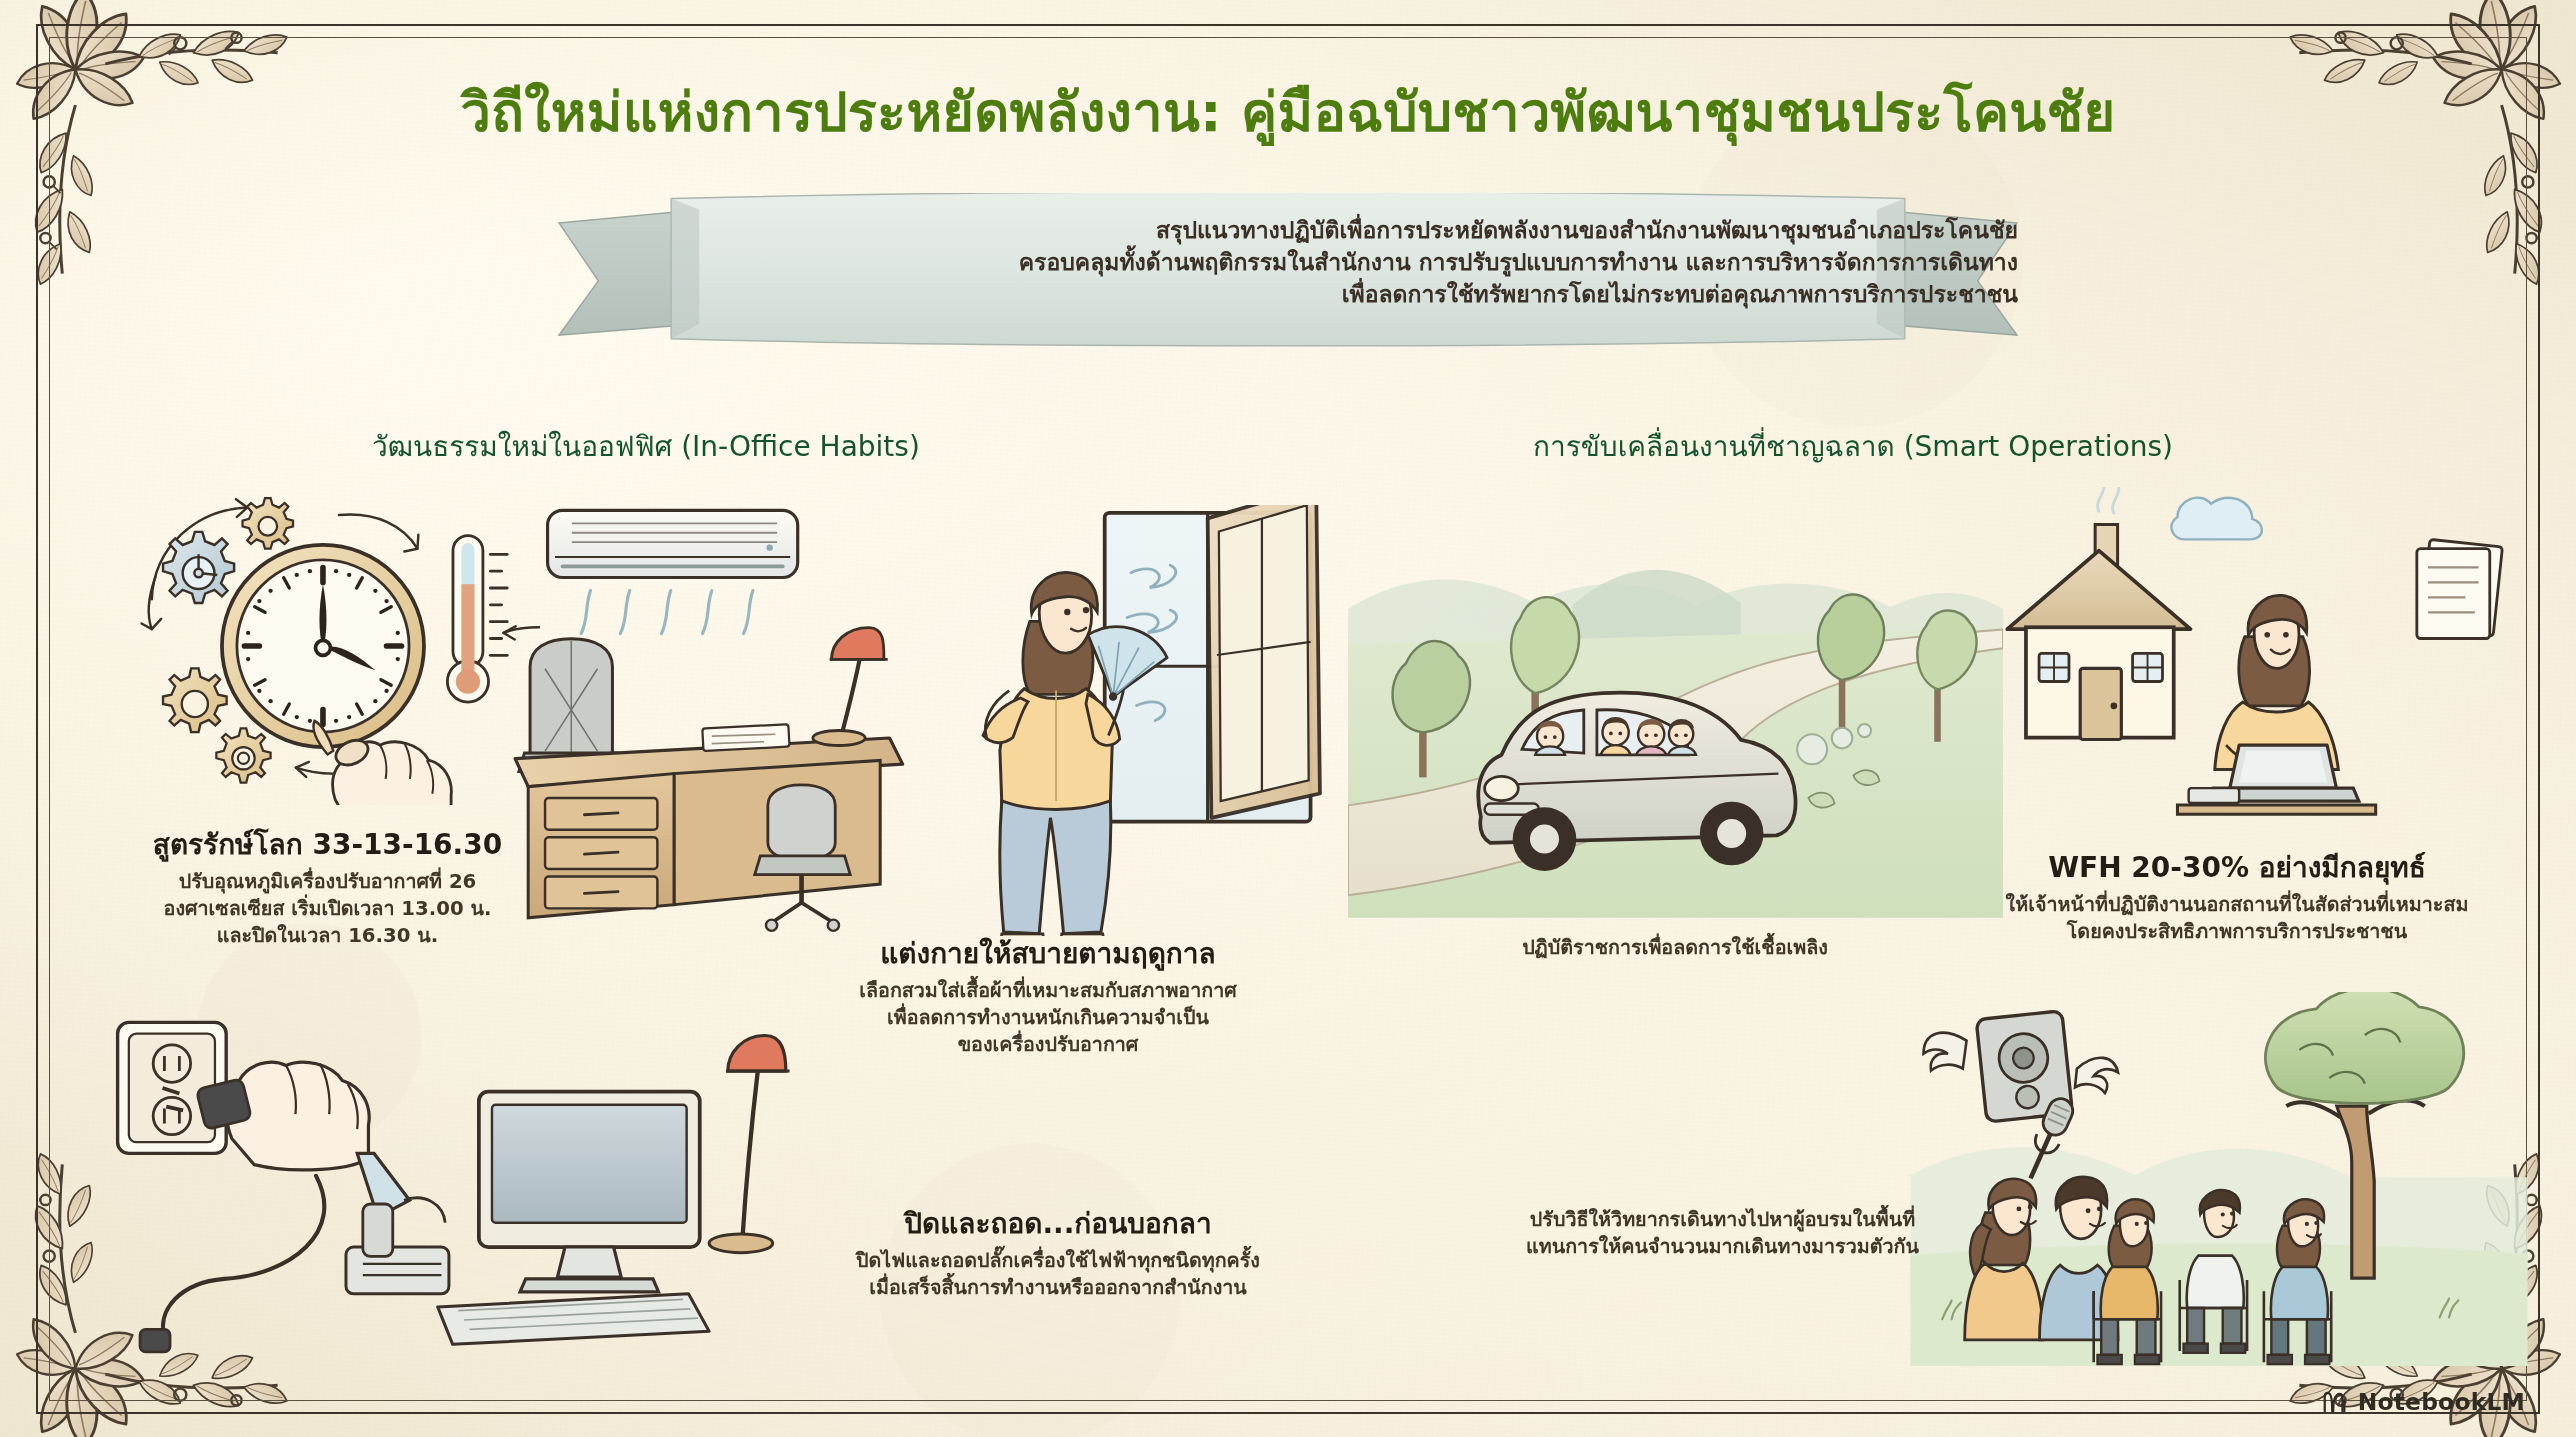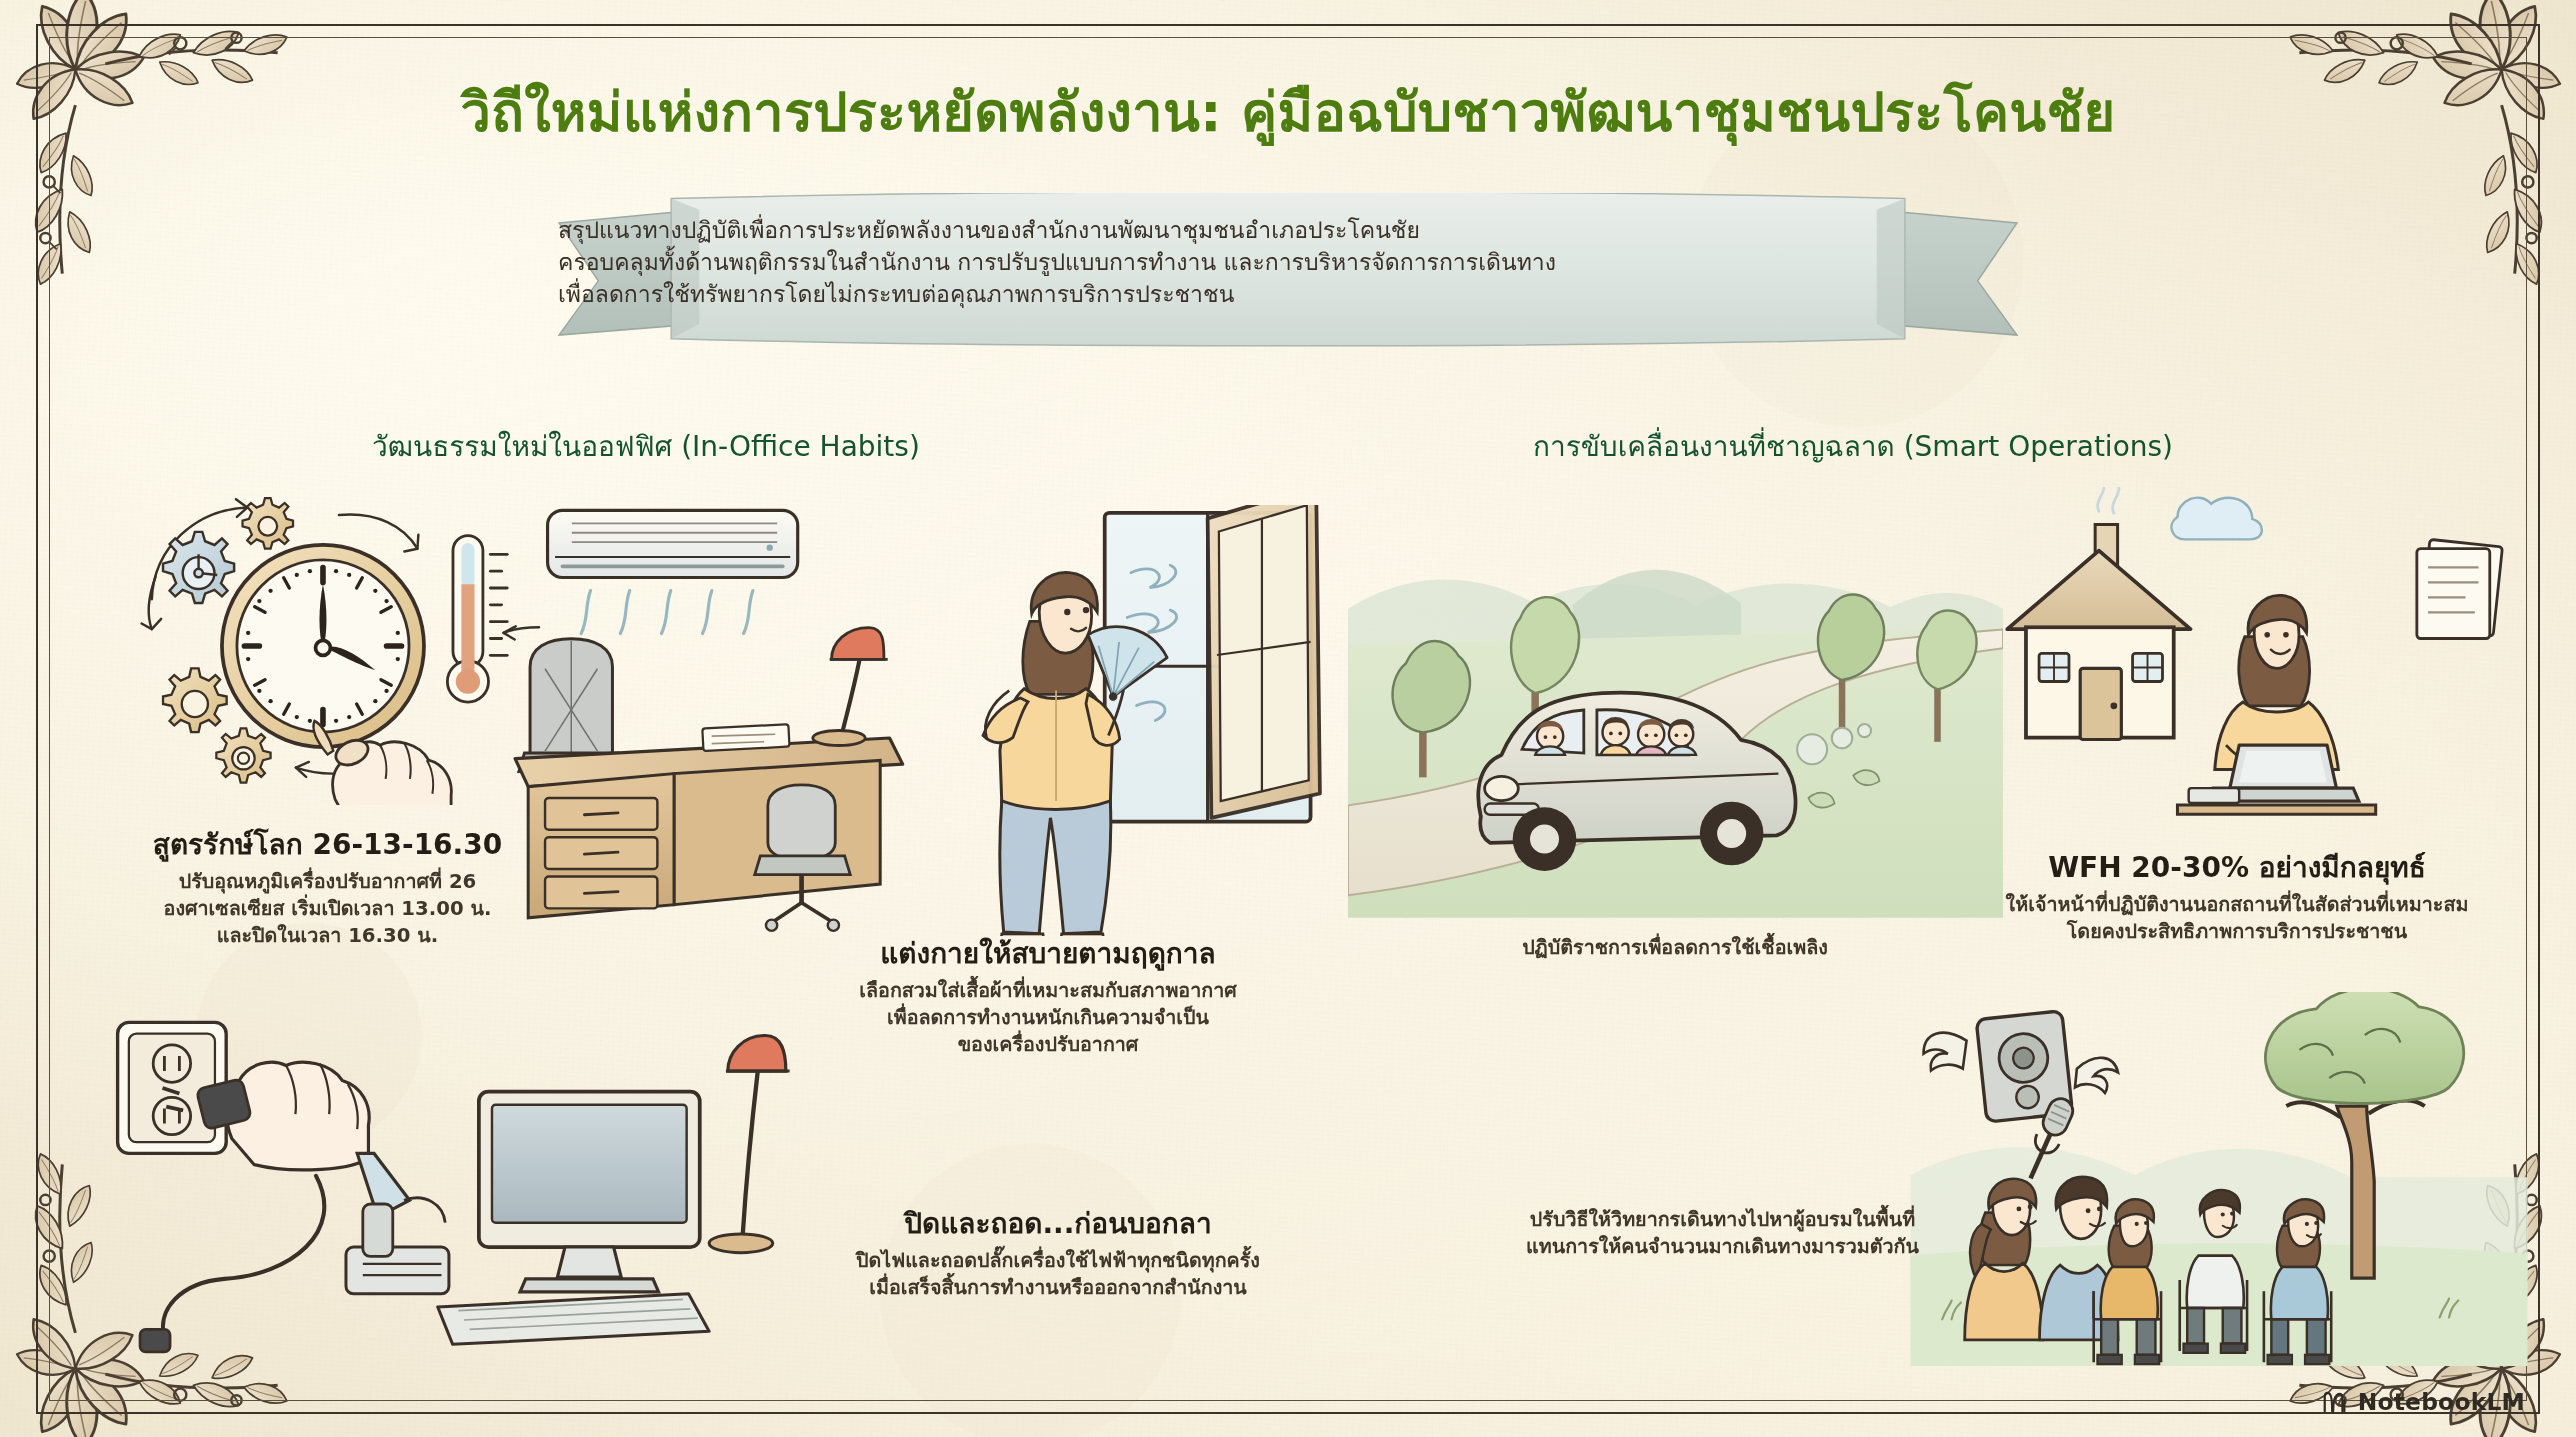--- a/index.html
+++ b/index.html
@@ -39,22 +39,22 @@
   .orn-br{right:-7.5px;bottom:-11.2px;transform:scale(-1,-1);}
   
   #title{
     position:absolute;left:0;right:0;top:69px;text-align:center;
     font-size:54px;font-weight:bold;color:#4d7c0f;letter-spacing:0.3px;
     font-family:"DejaVu Sans","Liberation Sans",sans-serif;
     text-shadow:0 0.9px 0 rgba(255,255,255,.45);
   }
   #ribbon-wrap{position:absolute;left:50%;top:193px;transform:translateX(-50%);width:1460px;height:157px;}
   #ribbon-text{
-    position:absolute;left:0;right:0;top:20.6px;text-align:left;
-    color:#3a3026;font-size:23px;line-height:32px;font-weight:400;
+    position:absolute;left:0;right:0;top:20.6px;text-align:right;
+    color:#3a3026;font-size:23px;line-height:32px;font-weight:700;
   }
   
   .sec-head{
     position:absolute;font-size:28px;font-weight:normal;color:#14532d;
     padding:8.4px 24px 10.3px;white-space:nowrap;
   }
   #sec-left{left:348px;top:416px;}
   #sec-right{left:1509px;top:416px;}
   .sec-blob{position:absolute;z-index:-1;inset:-9.4px -17px -7.5px -22.5px;border-radius:11.2px;}
   
@@ -1065,21 +1065,21 @@
     </g>
   </g>
 
   <g stroke="#8fa06e" stroke-width="2.4" fill="none" stroke-linecap="round">
     <path d="M34 350 C 38 338 42 336 44 330 M44 350 C 46 340 50 336 54 332"></path>
     <path d="M566 348 C 570 336 574 334 576 328 M576 348 C 578 338 582 334 586 330"></path>
   </g>
 </svg>
 
 <div class="item" style="left:84px;top:827px;width:487px;">
-  <h3>สูตรรักษ์โลก 26-13-16.30</h3>
+  <h3>สูตรรักษ์โลก 33-13-16.30</h3>
   <p>ปรับอุณหภูมิเครื่องปรับอากาศที่ 26</p>
   <p>องศาเซลเซียส เริ่มเปิดเวลา 13.00 น.</p>
   <p>และปิดในเวลา 16.30 น.</p>
 </div>
 
 <div class="item" style="left:786px;top:936px;width:524px;">
   <h3>แต่งกายให้สบายตามฤดูกาล</h3>
   <p>เลือกสวมใส่เสื้อผ้าที่เหมาะสมกับสภาพอากาศ</p>
   <p>เพื่อลดการทำงานหนักเกินความจำเป็น</p>
   <p>ของเครื่องปรับอากาศ</p>

